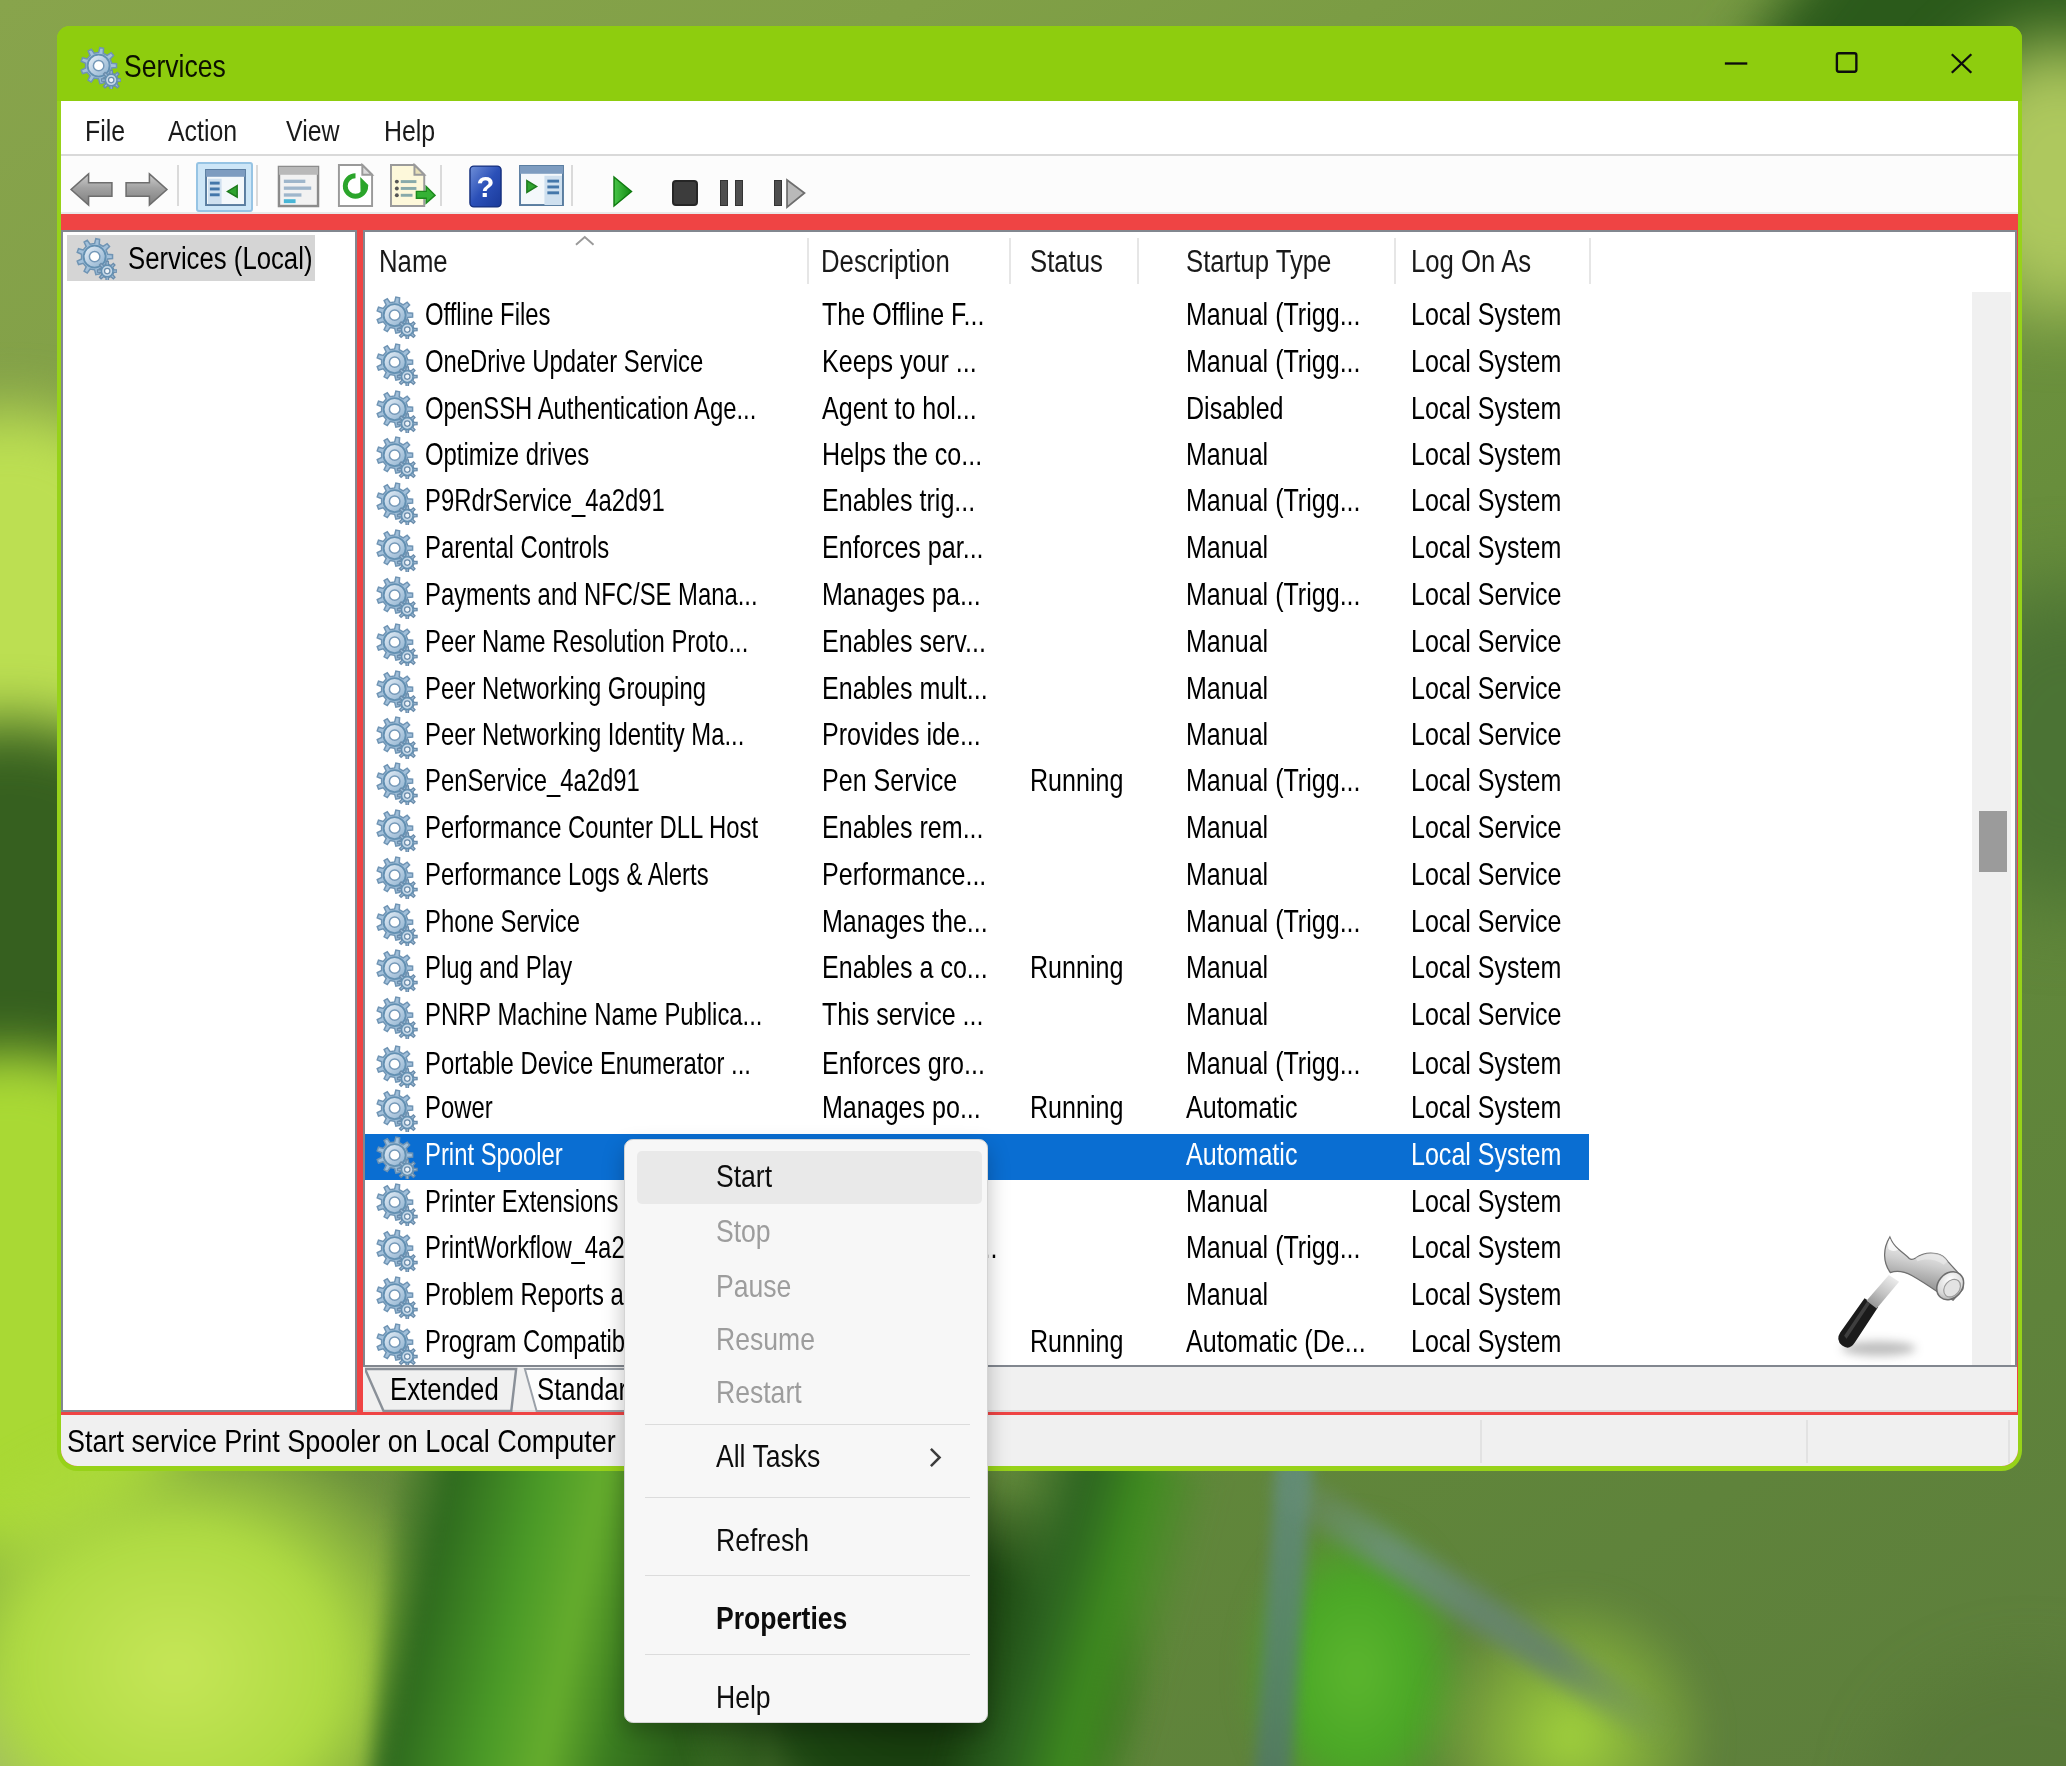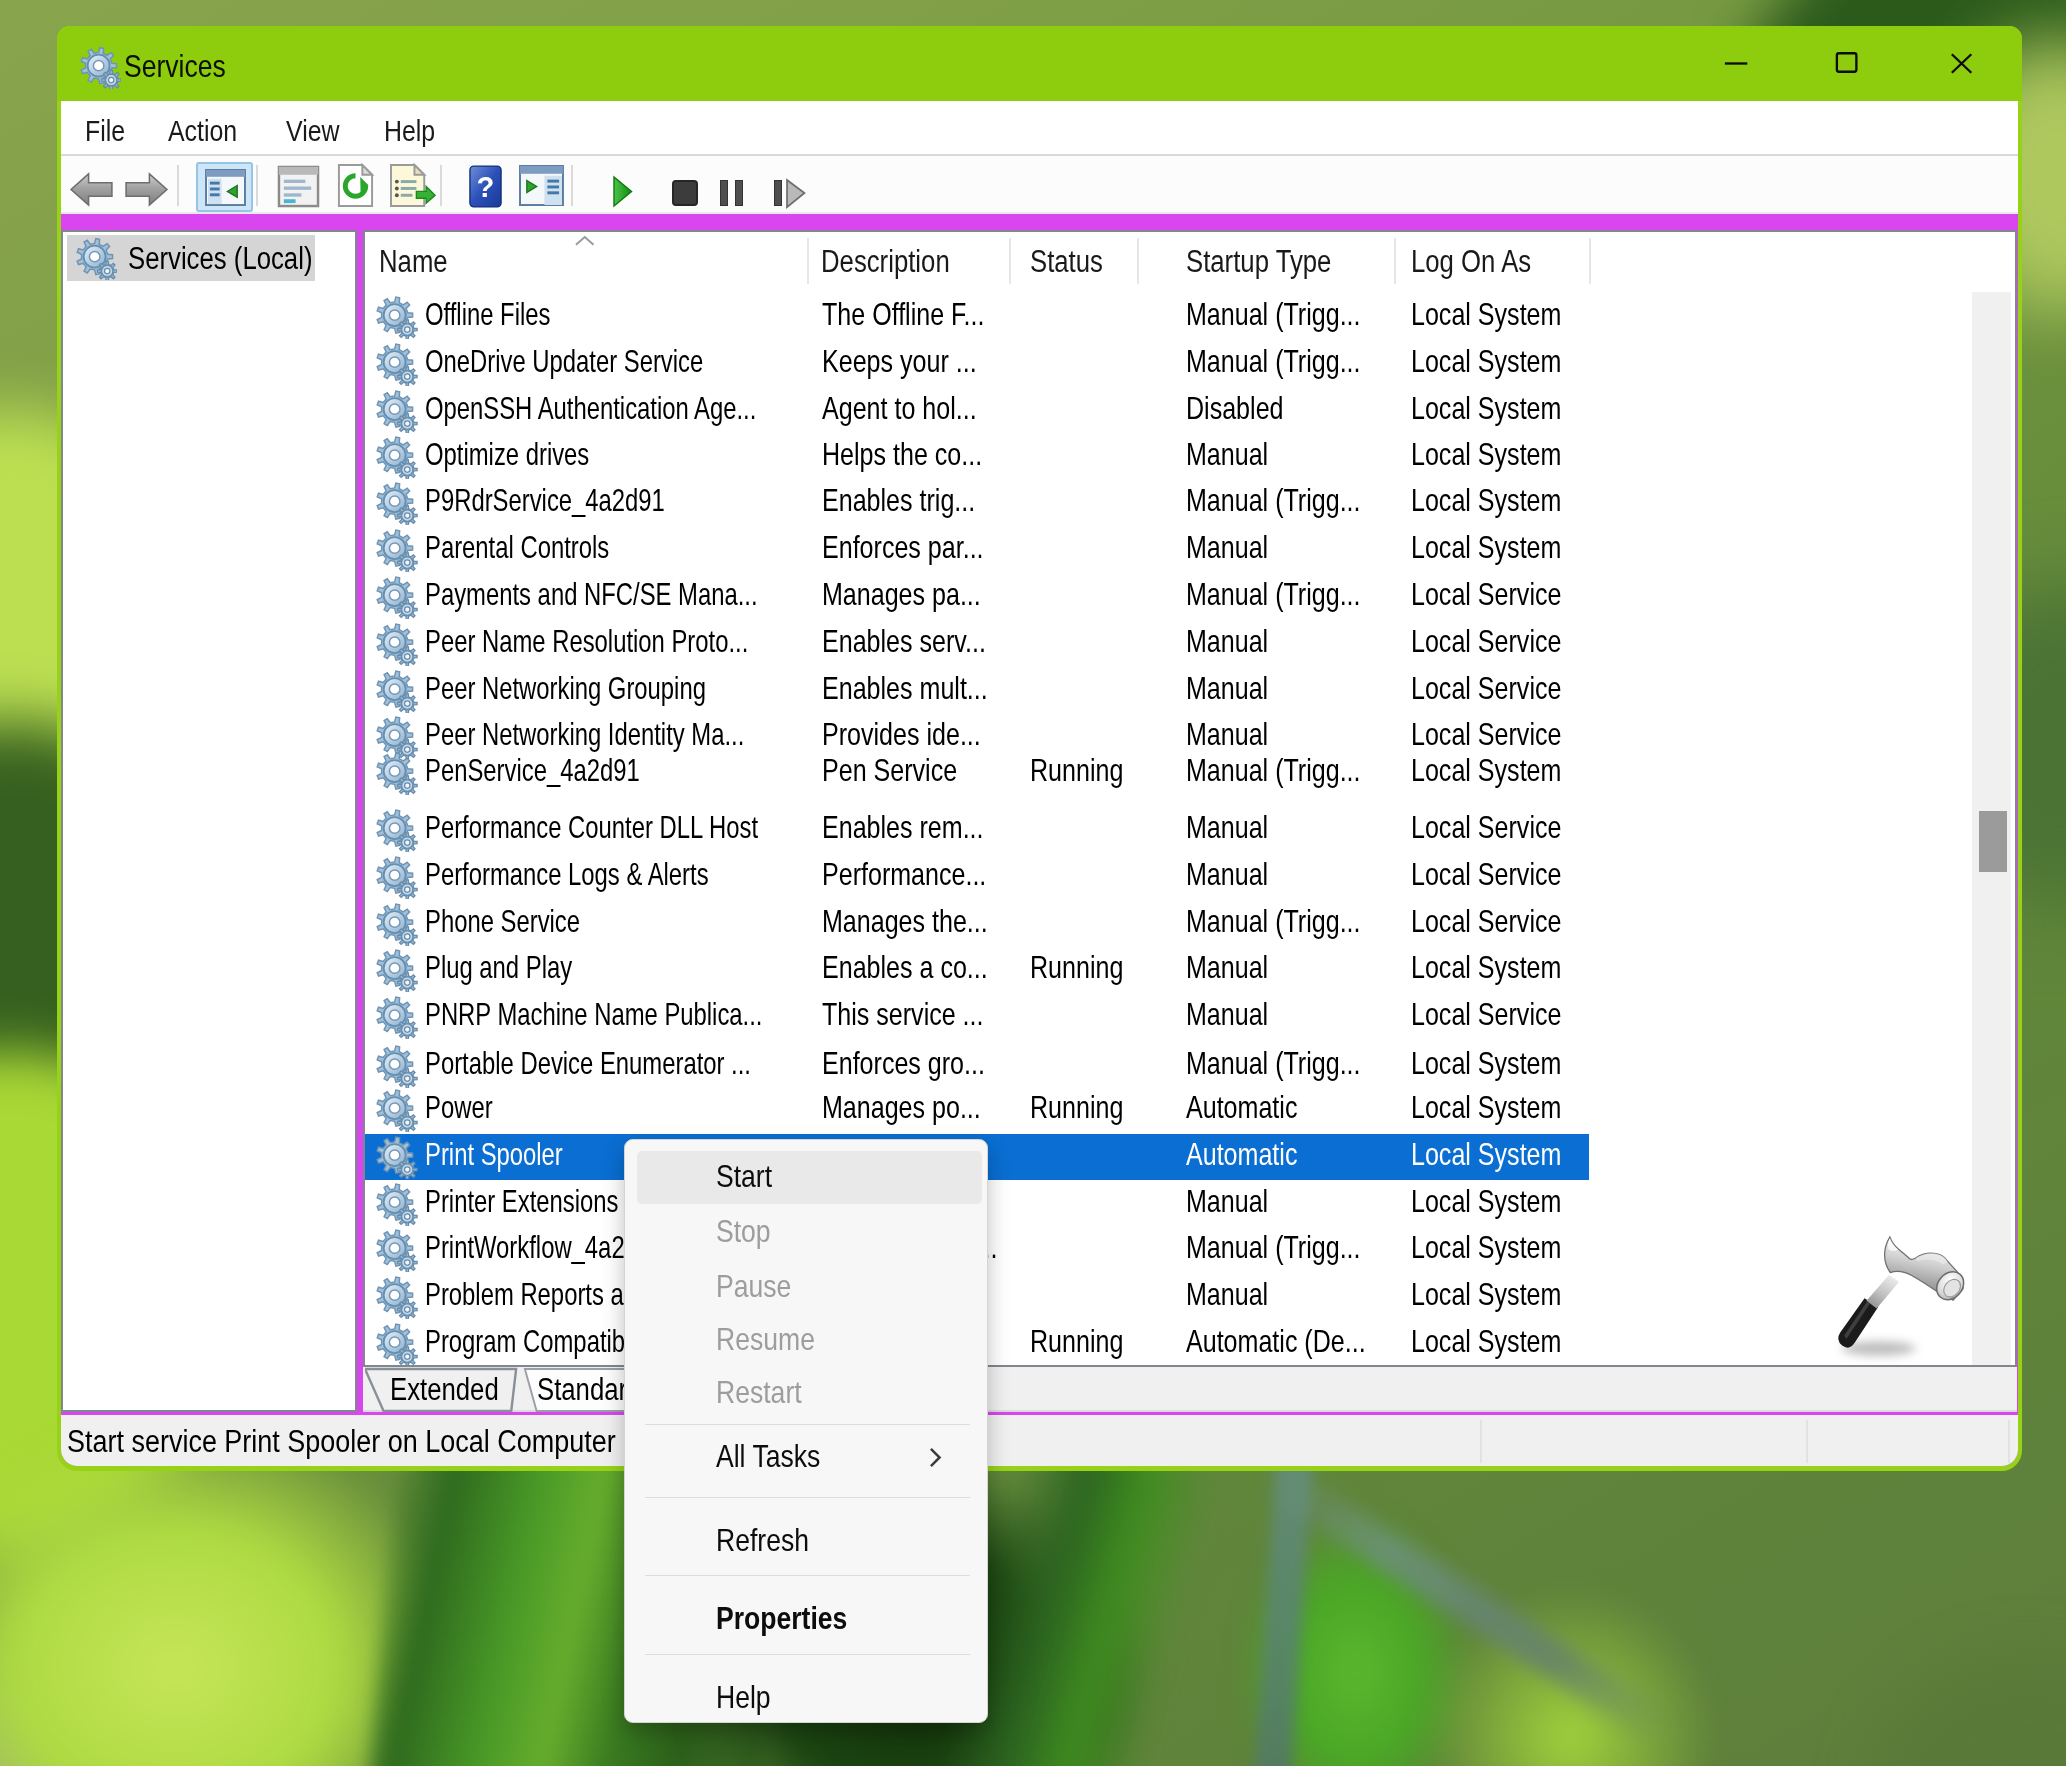--- a/index.html
+++ b/index.html
@@ -5,21 +5,21 @@
 html,body { width:2067px; height:1766px; overflow:hidden; }
 body { font-family:"Liberation Sans", sans-serif; position:relative; background:#6f9140; }
 .abs { position:absolute; }
 span.t, div.t { transform:scaleX(0.83); transform-origin:0 50%; }
 span.tn { transform:scaleX(0.79); transform-origin:0 50%; }
 #wall { left:0; top:0; width:2067px; height:1766px; overflow:hidden; }
 #wall div { position:absolute; }
 #win { left:57px; top:26px; width:1965px; height:1445px; background:#97d219; border-radius:12.7px 12.7px 20.5px 20.5px;text-align:right; }
 #title { left:0; top:0; width:1965px; height:75px; background:#8ecd0e; border-radius:12.7px 12.7px 0 0; }
 #title .txt { left:67px; top:21.5px; font-size:32px; color:#0c1000; }
-#content { left:3.9px; top:75px; width:1957px; height:1365px; background:#d946ef; border-radius:0 0 16.6px 16.6px; overflow:hidden; }
+#content { left:3.9px; top:75px; width:1957px; height:1365px; background:#ef4444; border-radius:0 0 16.6px 16.6px; overflow:hidden; }
 #menubar { left:0; top:0; width:1957px; height:55px; background:#fff; font-size:30px; color:#1a1a1a; }
 #menubar span { position:absolute; top:12.7px; }
 #menubar .bb { top:53px; left:0; width:1957px; height:2px; background:#d9d9d9; }
 #toolbar { left:0; top:55px; width:1957px; height:58px; background:#fcfcfc; border-bottom:2px solid #e9e9e9; }
 .tsep { position:absolute; width:2px; height:41px; background:#dadada; top:64px; }
 #tree { left:0; top:129px; width:296px; height:1182px; background:#fff; border:2px solid #82878f;padding-left:45px; }
 #treesel { left:3.9px; top:2.9px; width:248px; height:46px; background:#d5d5d5; }
 #treesel .txt { position:absolute; left:61px; top:5.9px; font-size:31px; color:#000; white-space:nowrap; }
 #list { left:302px; top:129px; width:1654px; height:1182px; background:#fff; border:2px solid #82878f; }
 #lhead { left:0; top:0; width:1650px; height:58px; background:#fff; font-size:31px; color:#191919; }
@@ -312,21 +312,21 @@
 </div>
 <div class="row" style="top:420px">
 <svg class="gear" viewBox="0 0 45 46">
               <use href="#gearG" transform="translate(1,2)"></use>
             </svg>
 <span class="cn tn">Peer Networking Identity Ma...</span>
 <span class="cd t">Provides ide...</span>
 <span class="ct t">Manual</span>
 <span class="cl t">Local Service</span>
 </div>
-<div class="row" style="top:456px">
+<div class="row" style="top:466px">
 <svg class="gear" viewBox="0 0 45 46">
               <use href="#gearG" transform="translate(1,2)"></use>
             </svg>
 <span class="cn tn">PenService_4a2d91</span>
 <span class="cd t">Pen Service</span>
 <span class="cs t">Running</span>
 <span class="ct t">Manual (Trigg...</span>
 <span class="cl t">Local System</span>
 </div>
 <div class="row" style="top:513px">

